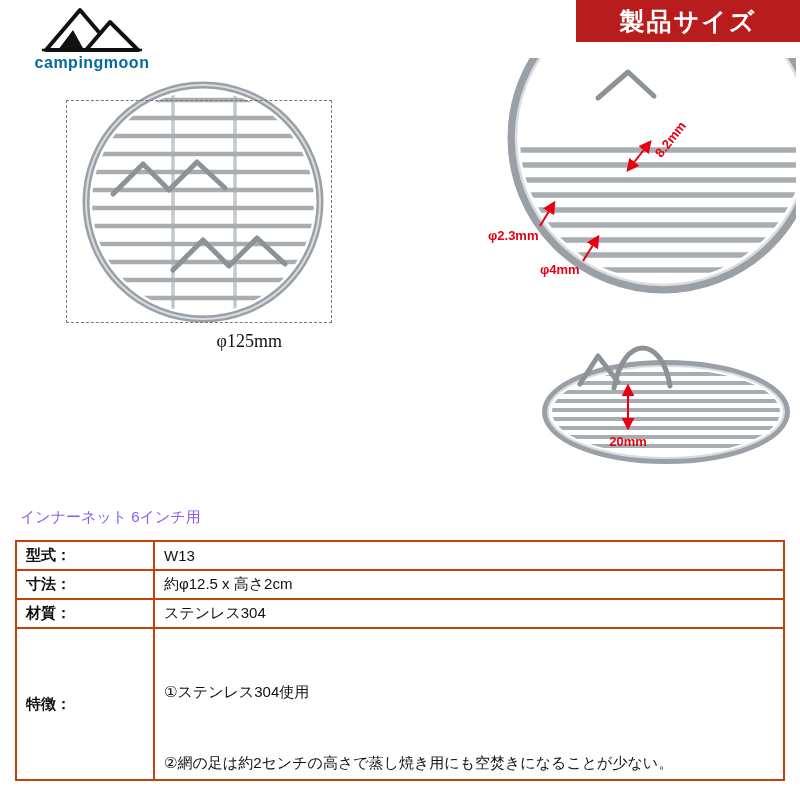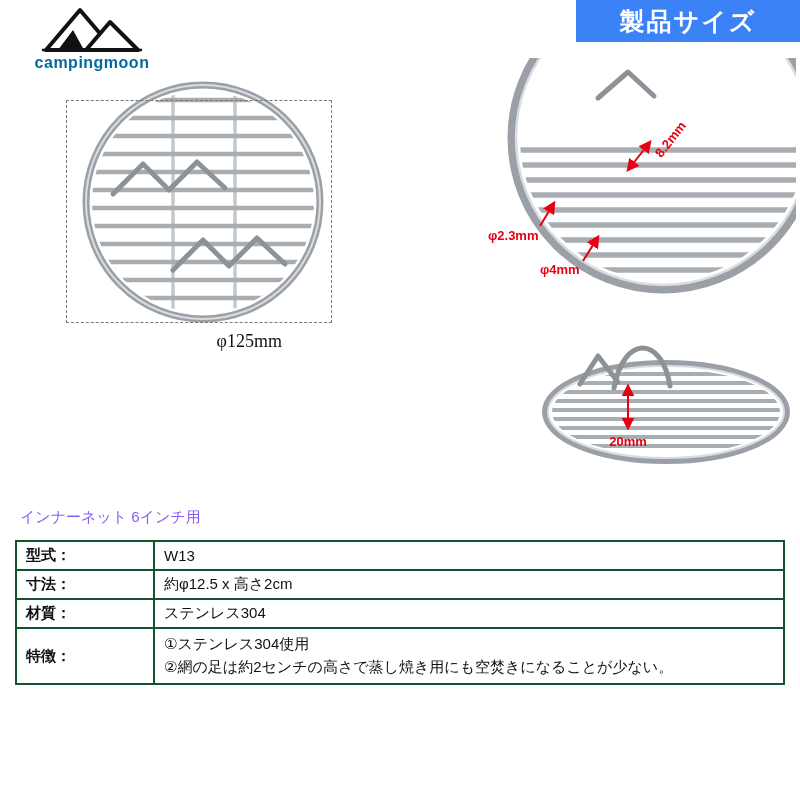--- a/index.html
+++ b/index.html
@@ -6,39 +6,39 @@
   body{
     width:800px;height:800px;background:#fff;position:relative;overflow:hidden;
     font-family:"Liberation Sans","DejaVu Sans",sans-serif;color:#111;
   }
   .abs{position:absolute;}
   
   .logo{left:26px;top:4px;width:132px;text-align:center;}
   .logo-text{font-weight:bold;font-size:16px;letter-spacing:.5px;color:#0369a1;margin-top:-2px;}
   
   .banner{
-    right:0;top:0;width:224px;height:42px;background:#3b82f6;color:#fff;
+    right:0;top:0;width:224px;height:42px;background:#b91c1c;color:#fff;
     display:flex;align-items:center;justify-content:center;
     font-weight:bold;font-size:25px;letter-spacing:2px;
   }
   
   .dashed{left:66px;top:100px;width:264px;height:221px;border:1px dashed #777;}
   .lbl-dim{
     left:118px;top:331px;width:164px;text-align:right;
     font-family:"Liberation Serif","DejaVu Serif",serif;font-size:18px;color:#111;
   }
   .subtitle{left:20px;top:508px;font-size:15px;color:#8b5cf6;}
   
   .spec{
     position:absolute;left:15px;top:540px;width:770px;
     border-collapse:collapse;font-size:15px;table-layout:fixed;
   }
-  .spec td{border:2px solid #14532d;padding:4px 9px;vertical-align:middle;}
+  .spec td{border:2px solid #c2410c;padding:4px 9px;vertical-align:middle;}
   .spec td.lab{width:118px;font-weight:bold;}
-  .spec .line{padding:2px 0;}
+  .spec .line{padding:2px 0;margin-top:48px;}
   svg text.red{font-family:"Liberation Sans",sans-serif;font-weight:bold;}
 </style>
 </head>
 <body>
 
 <div class="abs logo">
   <svg width="100" height="48" viewBox="0 0 100 48">
     <path d="M4,46 L38,6 L72,46 Z" fill="#fff" stroke="#111" stroke-width="4" stroke-linejoin="round"></path>
     <path d="M44,46 L68,18 L96,46 Z" fill="#fff" stroke="#111" stroke-width="4" stroke-linejoin="round"></path>
     <path d="M16,46 L31,26 L42,46 Z" fill="#111"></path>

